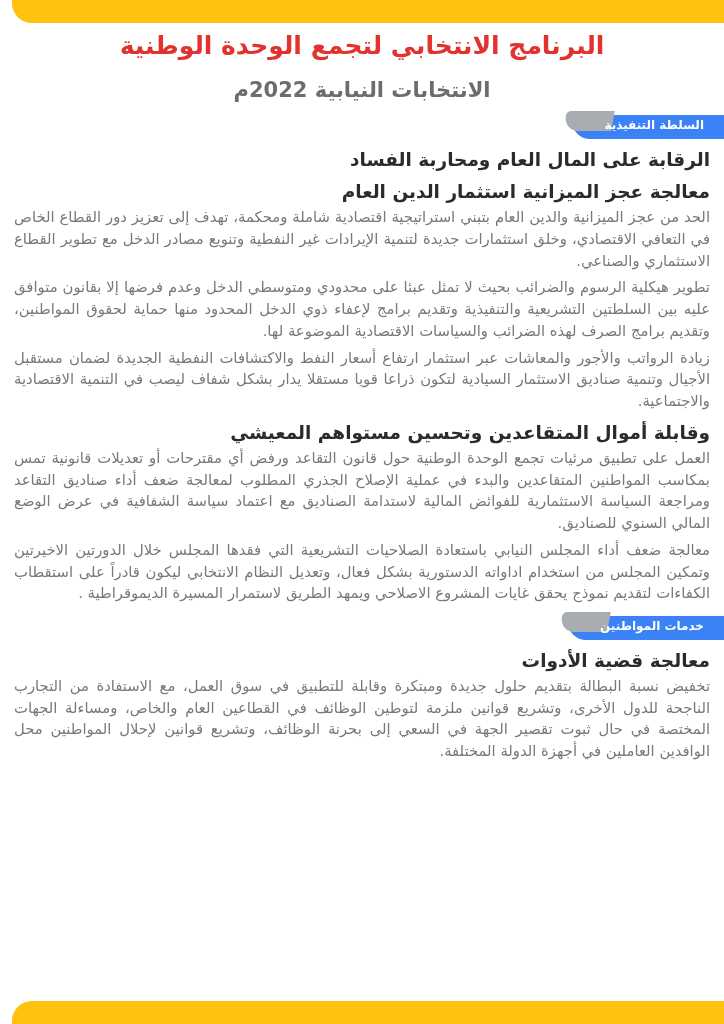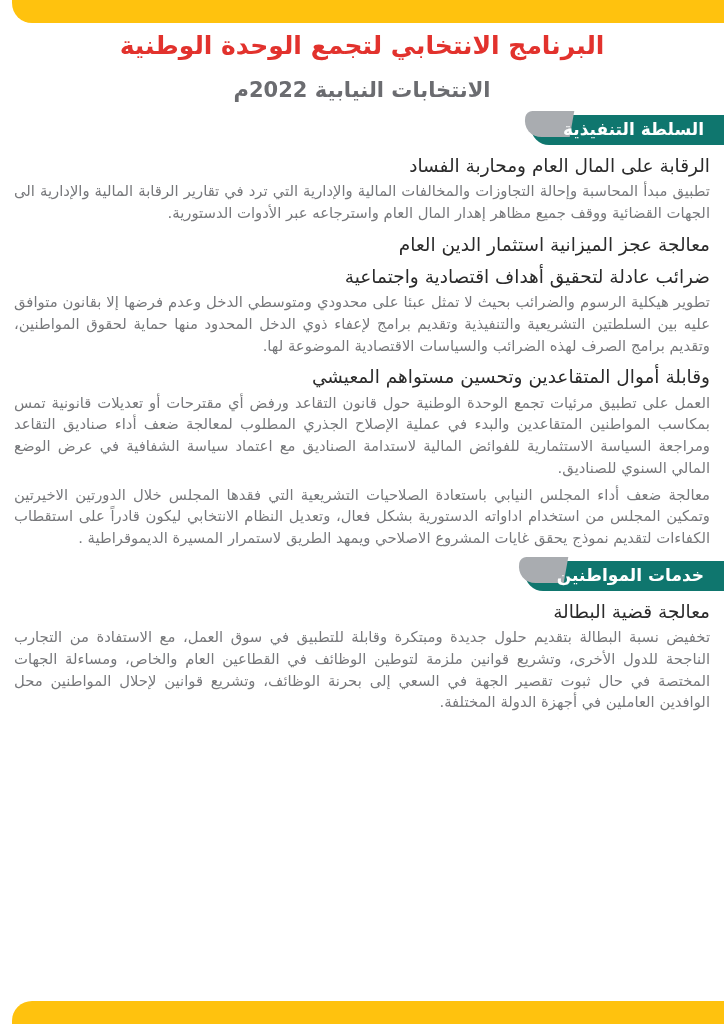--- a/index.html
+++ b/index.html
@@ -26,35 +26,35 @@
   .subtitle { color:#6B6C70; font-size:21px; font-weight:bold; margin-top:17px; line-height:1.2; }
 
   
   .content { direction:rtl; padding:0 14px; }
 
   
   .badge {
     position:relative; z-index:0;
     display:block; width:fit-content;
     margin:12px -14px 9px 0;
-    background:#0f766e; color:#ffffff;
-    font-size:17px; font-weight:bold; line-height:1.3;
+    background:#3b82f6; color:#ffffff;
+    font-size:12px; font-weight:bold; line-height:1.3;
     padding:3px 20px 5px 32px;
     border-bottom-left-radius:18px; border-top-left-radius:3px;
   }
   .badge::before {
     content:""; position:absolute; z-index:-1;
     top:-4px; bottom:8px; left:-7px; width:48px;
     background:#A9ACB0;
     border-bottom-left-radius:20px; border-top-left-radius:6px;
     transform:skewX(-10deg);
   }
 
   h2.item-heading {
-    color:#2B2B2B; font-size:18.5px; font-weight:normal;
+    color:#2B2B2B; font-size:18.5px; font-weight:bold;
     margin:9px 0 3px; line-height:1.25;
   }
   p.item-body {
     color:#77787B; font-size:14.8px; line-height:1.47;
     text-align:justify; margin:0 0 5px;
   }
 </style>
 </head>
 <body>
 
@@ -65,35 +65,35 @@
   <div class="header">
     <div class="title">البرنامج الانتخابي لتجمع الوحدة الوطنية</div>
     <div class="subtitle">الانتخابات النيابية 2022م</div>
   </div>
 
   <div class="content">
 
     <div class="badge">السلطة التنفيذية</div>
 
     <h2 class="item-heading">الرقابة على المال العام ومحاربة الفساد</h2>
-    <p class="item-body">تطبيق مبدأ المحاسبة وإحالة التجاوزات والمخالفات المالية والإدارية التي ترد في تقارير الرقابة المالية والإدارية الى الجهات القضائية ووقف جميع مظاهر إهدار المال العام واسترجاعه عبر الأدوات الدستورية.</p>
 
     <h2 class="item-heading">معالجة عجز الميزانية استثمار الدين العام</h2>
+    <p class="item-body">الحد من عجز الميزانية والدين العام بتبني استراتيجية اقتصادية شاملة ومحكمة، تهدف إلى تعزيز دور القطاع الخاص في التعافي الاقتصادي، وخلق استثمارات جديدة لتنمية الإيرادات غير النفطية وتنويع مصادر الدخل مع تطوير القطاع الاستثماري والصناعي.</p>
 
-    <h2 class="item-heading">ضرائب عادلة لتحقيق أهداف اقتصادية واجتماعية</h2>
     <p class="item-body">تطوير هيكلية الرسوم والضرائب بحيث لا تمثل عبئا على محدودي ومتوسطي الدخل وعدم فرضها إلا بقانون متوافق عليه بين السلطتين التشريعية والتنفيذية وتقديم برامج لإعفاء ذوي الدخل المحدود منها حماية لحقوق المواطنين، وتقديم برامج الصرف لهذه الضرائب والسياسات الاقتصادية الموضوعة لها.</p>
 
+    <p class="item-body">زيادة الرواتب والأجور والمعاشات عبر استثمار ارتفاع أسعار النفط والاكتشافات النفطية الجديدة لضمان مستقبل الأجيال وتنمية صناديق الاستثمار السيادية لتكون ذراعا قويا مستقلا يدار بشكل شفاف ليصب في التنمية الاقتصادية والاجتماعية.</p>
 
     <h2 class="item-heading">وقابلة أموال المتقاعدين وتحسين مستواهم المعيشي</h2>
     <p class="item-body">العمل على تطبيق مرئيات تجمع الوحدة الوطنية حول قانون التقاعد ورفض أي مقترحات أو تعديلات قانونية تمس بمكاسب المواطنين المتقاعدين والبدء في عملية الإصلاح الجذري المطلوب لمعالجة ضعف أداء صناديق التقاعد ومراجعة السياسة الاستثمارية للفوائض المالية لاستدامة الصناديق مع اعتماد سياسة الشفافية في عرض الوضع المالي السنوي للصناديق.</p>
 
     <p class="item-body">معالجة ضعف أداء المجلس النيابي باستعادة الصلاحيات التشريعية التي فقدها المجلس خلال الدورتين الاخيرتين وتمكين المجلس من استخدام اداواته الدستورية بشكل فعال، وتعديل النظام الانتخابي ليكون قادراً على استقطاب الكفاءات لتقديم نموذج يحقق غايات المشروع الاصلاحي ويمهد الطريق لاستمرار المسيرة الديموقراطية .</p>
 
     <div class="badge">خدمات المواطنين</div>
 
-    <h2 class="item-heading">معالجة قضية البطالة</h2>
+    <h2 class="item-heading">معالجة قضية الأدوات</h2>
     <p class="item-body">تخفيض نسبة البطالة بتقديم حلول جديدة ومبتكرة وقابلة للتطبيق في سوق العمل، مع الاستفادة من التجارب الناجحة للدول الأخرى، وتشريع قوانين ملزمة لتوطين الوظائف في القطاعين العام والخاص، ومساءلة الجهات المختصة في حال ثبوت تقصير الجهة في السعي إلى بحرنة الوظائف، وتشريع قوانين لإحلال المواطنين محل الوافدين العاملين في أجهزة الدولة المختلفة.</p>
 
   </div>
 
   <div class="bottom-bar"></div>
 
 </div>
 
 </body></html>

